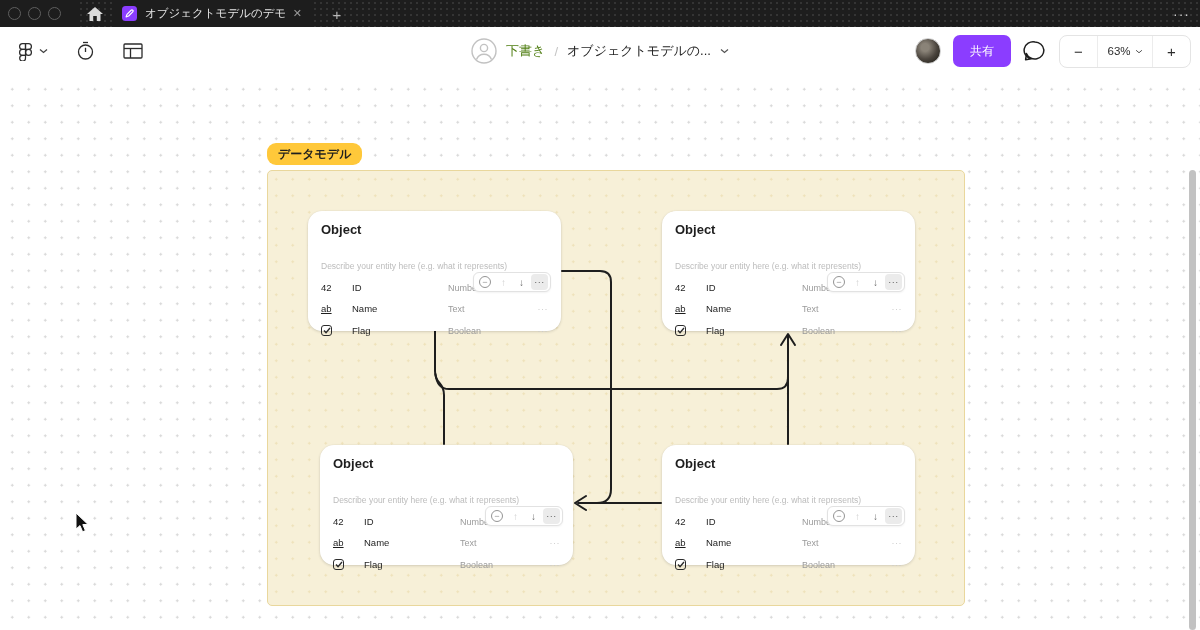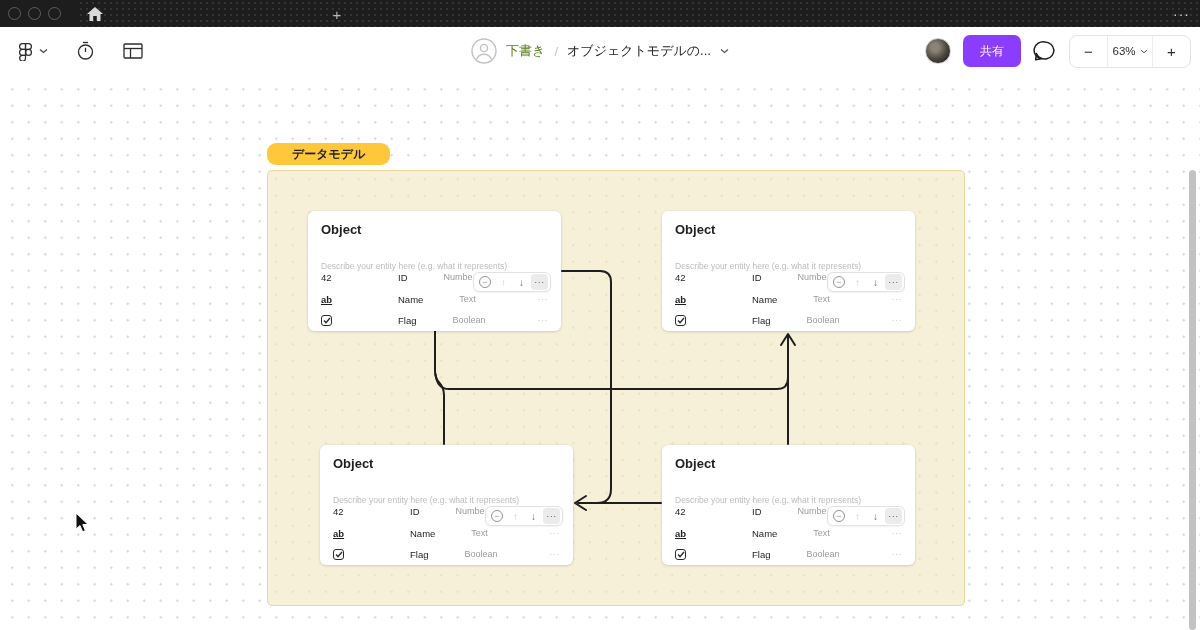--- a/index.html
+++ b/index.html
@@ -44,51 +44,51 @@
   .avatar { width:26px; height:26px; border-radius:50%;
     background:radial-gradient(circle at 38% 35%, #8a8378 18%, #4a443d 55%, #17150f 100%);
     border:1px solid #d0d0d0; }
   .share-btn { height:32px; padding:0 17px; background:#8b3dff; color:#ffffff;
     font-size:12px; border:none; border-radius:7px; display:flex; align-items:center; }
   .zoom-group { display:flex; align-items:center; height:33px;
     border:1px solid #e4e4e4; border-radius:8px; overflow:hidden; }
   .zoom-seg { display:flex; align-items:center; justify-content:center; height:100%;
     color:#2c2c2c; }
   .zoom-out,.zoom-in { width:37px; font-size:15px; }
-  .zoom-mid { width:46px; font-size:11.5px; gap:4px; border-left:1px solid #ececec;
+  .zoom-mid { width:56px; font-size:11.5px; gap:4px; border-left:1px solid #ececec;
     border-right:1px solid #ececec; padding:0 4px; }
 
   
   .canvas { position:relative; width:1200px; height:555px; background:#ffffff;
     background-image:radial-gradient(circle,#d7d7d7 1.1px,transparent 1.3px);
     background-size:16.5px 16.5px; background-position:4px 6px; overflow:hidden; }
 
   .sticky-label { position:absolute; left:267px; top:68px; height:22px;
-    background:#ffc83a; border-radius:9px; padding:0 25px; display:flex; align-items:center;
+    background:#ffc83a; border-radius:9px; padding:0 11px; display:flex; align-items:center;
     font-size:12px; font-weight:700; color:#1e1e1e; }
 
   .frame-panel { position:absolute; left:267px; top:95px; width:698px; height:436px;
     background:#f7f0d8; border:1.5px solid #e9d79c; border-radius:5px;
     background-image:radial-gradient(circle,#eee1b9 1px,transparent 1.2px);
     background-size:16.5px 16.5px; }
 
   .connector-layer { position:absolute; left:0; top:0; width:1200px; height:555px; }
 
   .card { position:absolute; width:253px; height:120px; background:#ffffff;
-    border-radius:6px; box-shadow:0 1px 3px rgba(0,0,0,.14), 0 0 0 .5px rgba(0,0,0,.03);
+    border-radius:14px; box-shadow:0 1px 3px rgba(0,0,0,.14), 0 0 0 .5px rgba(0,0,0,.03);
     padding:11px 13px 8px; }
   .card-title { font-size:13px; font-weight:700; color:#1e1e1e; }
   .card-desc { font-size:8.5px; color:#bcbcbc; margin-top:24px; }
-  .frow { position:relative; display:flex; align-items:flex-start; height:20.5px; margin-top:1px;gap:36px; }
+  .frow { position:relative; display:flex; align-items:flex-end; height:20.5px; margin-top:1px; }
   .frow:first-of-type { margin-top:7px; }
   .ficon { width:16px; flex:none; font-size:9.5px; color:#1e1e1e; }
-  .ficon.ab { text-decoration:underline; font-weight:700; }
+  .ficon.ab { text-decoration:underline; font-weight:400; }
   .checkbox { width:11px; height:11px; border:1.3px solid #2c2c2c; border-radius:3px;
     display:flex; align-items:center; justify-content:center; }
-  .flabel { font-size:9.5px; color:#1e1e1e; margin-left:25px; flex:1; }
+  .flabel { font-size:9.5px; color:#1e1e1e; margin-left:15px; flex:1; }
   .ftype { width:84px; font-size:9px; color:#9b9b9b; white-space:nowrap; overflow:hidden; }
   .row-more { width:16px; text-align:right; color:#cccccc; font-size:9px; letter-spacing:.5px; }
   .controls { position:absolute; right:-3px; top:0; height:20px; background:#ffffff;
     border:1px solid #e2e2e2; border-radius:6px; display:flex; align-items:center;
     padding:0 2px; gap:1px; box-shadow:0 1px 2px rgba(0,0,0,.05); }
   .ctrl { width:17px; height:16px; display:flex; align-items:center; justify-content:center;
     font-size:10px; border-radius:4px; }
   .ctrl-minus { width:12px; height:12px; border:1.2px solid #949494; border-radius:50%;
     color:#949494; font-size:9px; line-height:10px; margin:0 3px; display:flex;
     align-items:center; justify-content:center; }
@@ -107,20 +107,29 @@
 <div class="titlebar">
   <span class="traffic t1"></span>
   <span class="traffic t2"></span>
   <span class="traffic t3"></span>
   <div class="tab-strip-texture"></div>
   <div class="home-btn">
     <svg width="16" height="14" viewBox="0 0 16 14">
       <path d="M8 0 L16 7 H13.5 V14 H9.8 V9 H6.2 V14 H2.5 V7 H0 Z" fill="#d9d9d9"></path>
     </svg>
   </div>
+  <div class="tab">
+    <span class="tab-favicon">
+      <svg width="9" height="9" viewBox="0 0 10 10">
+          <path d="M1.2 8.8 L2.2 6 L6.8 1.4 a1.1 1.1 0 0 1 1.8 1.8 L4 7.8 Z" fill="none" stroke="#ffffff" stroke-width="1.3" stroke-linejoin="round"></path>
+        </svg>
+    </span>
+    <span class="tab-title">オブジェクトモデルのデモ</span>
+    <span class="tab-close">✕</span>
+  </div>
   <div class="newtab">+</div>
   <div class="win-menu">···</div>
 </div>
 
 <div class="toolbar">
   <div class="tb-left">
     <div class="tb-btn">
       <svg width="17" height="19" viewBox="0 0 15 17" fill="none" stroke="#2c2c2c" stroke-width="1.1">
         <path d="M7.5 1.5 H4.8 a2.6 2.6 0 0 0 0 5.2 H7.5 Z"></path>
         <path d="M7.5 1.5 h2.7 a2.6 2.6 0 0 1 0 5.2 H7.5 Z"></path>

